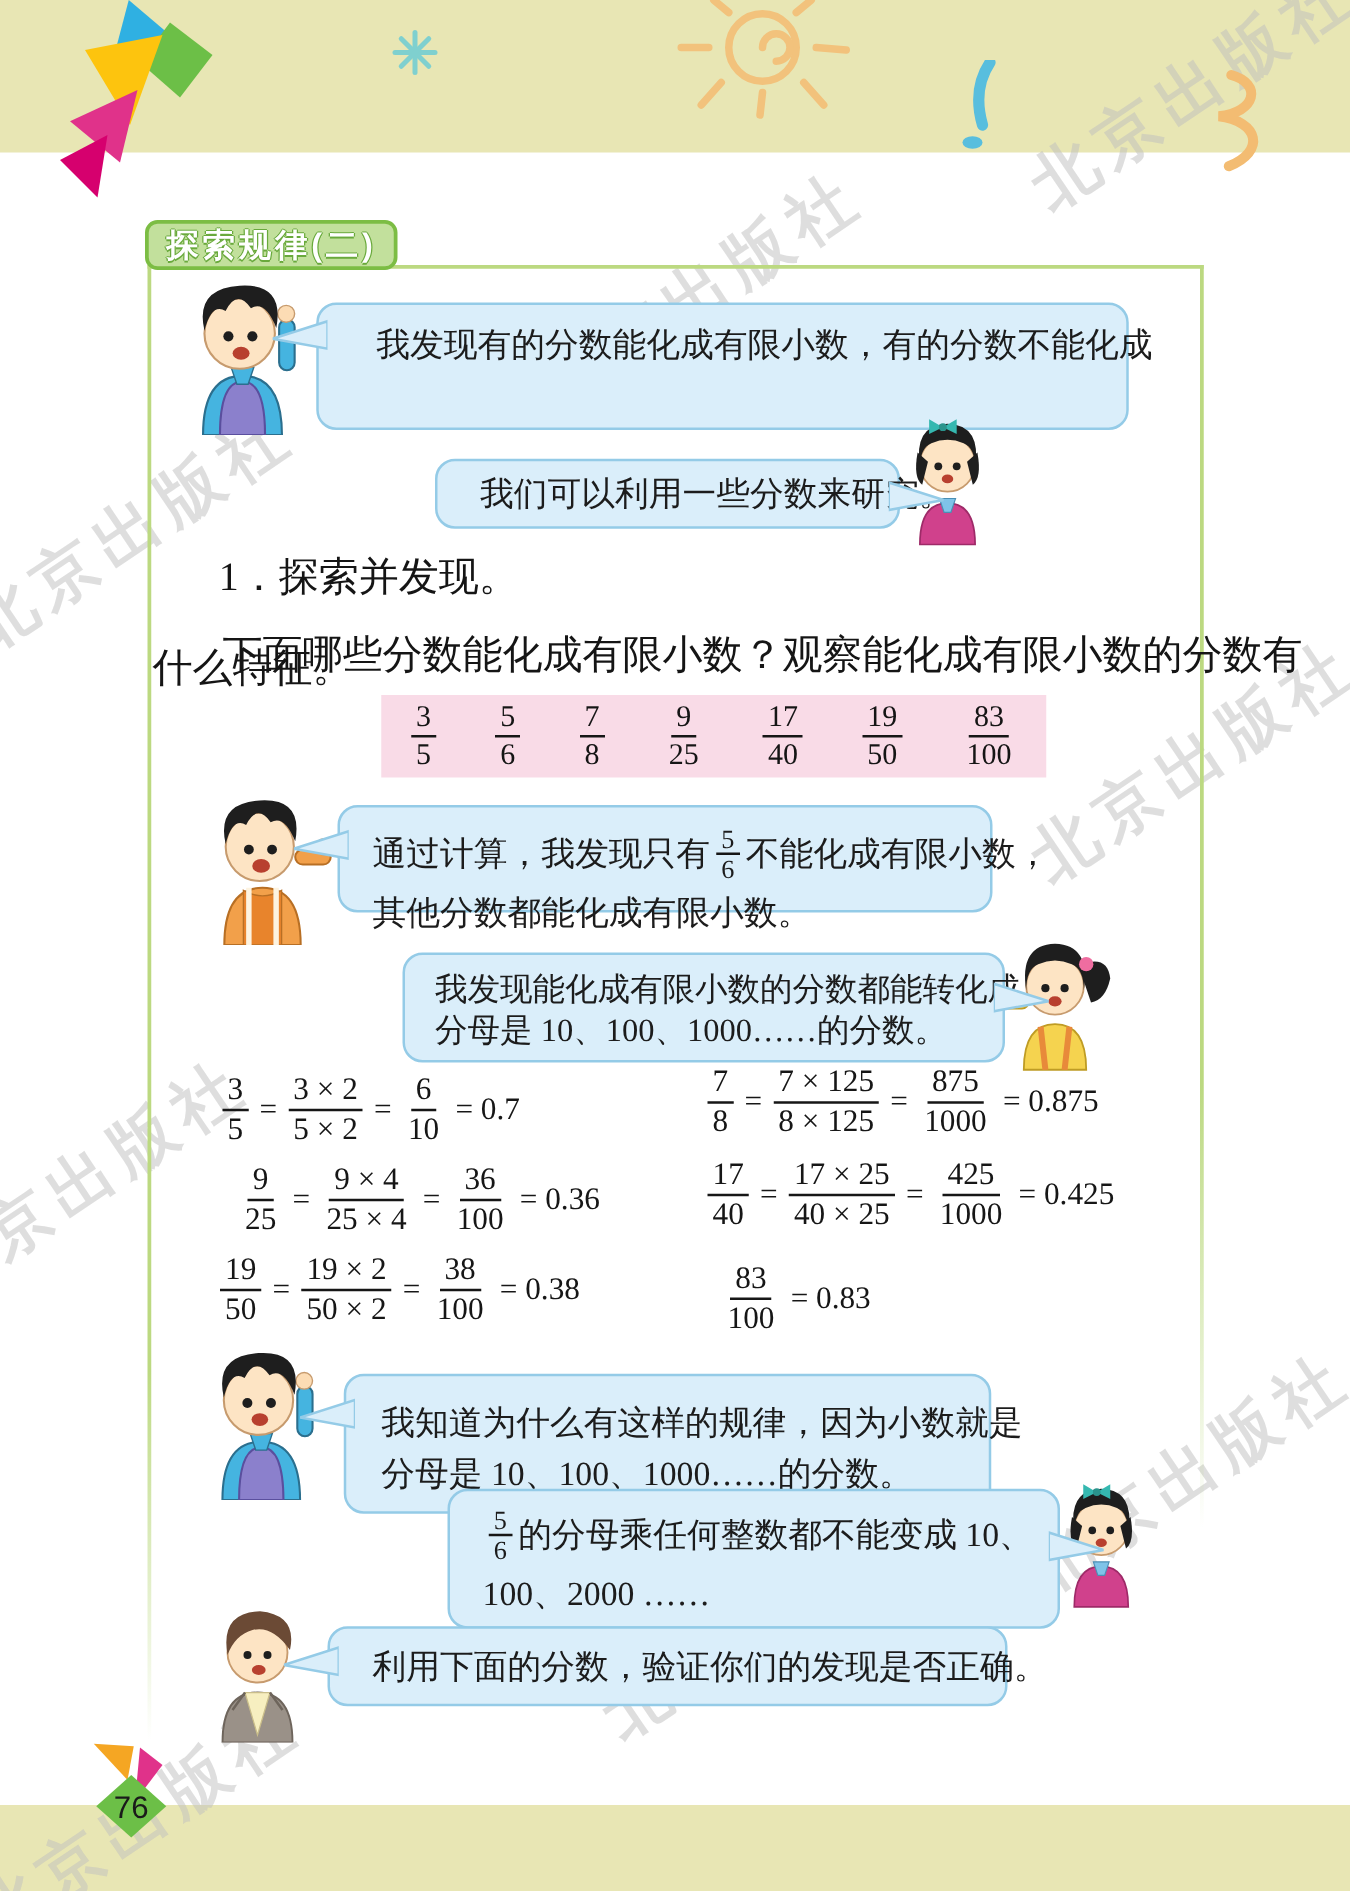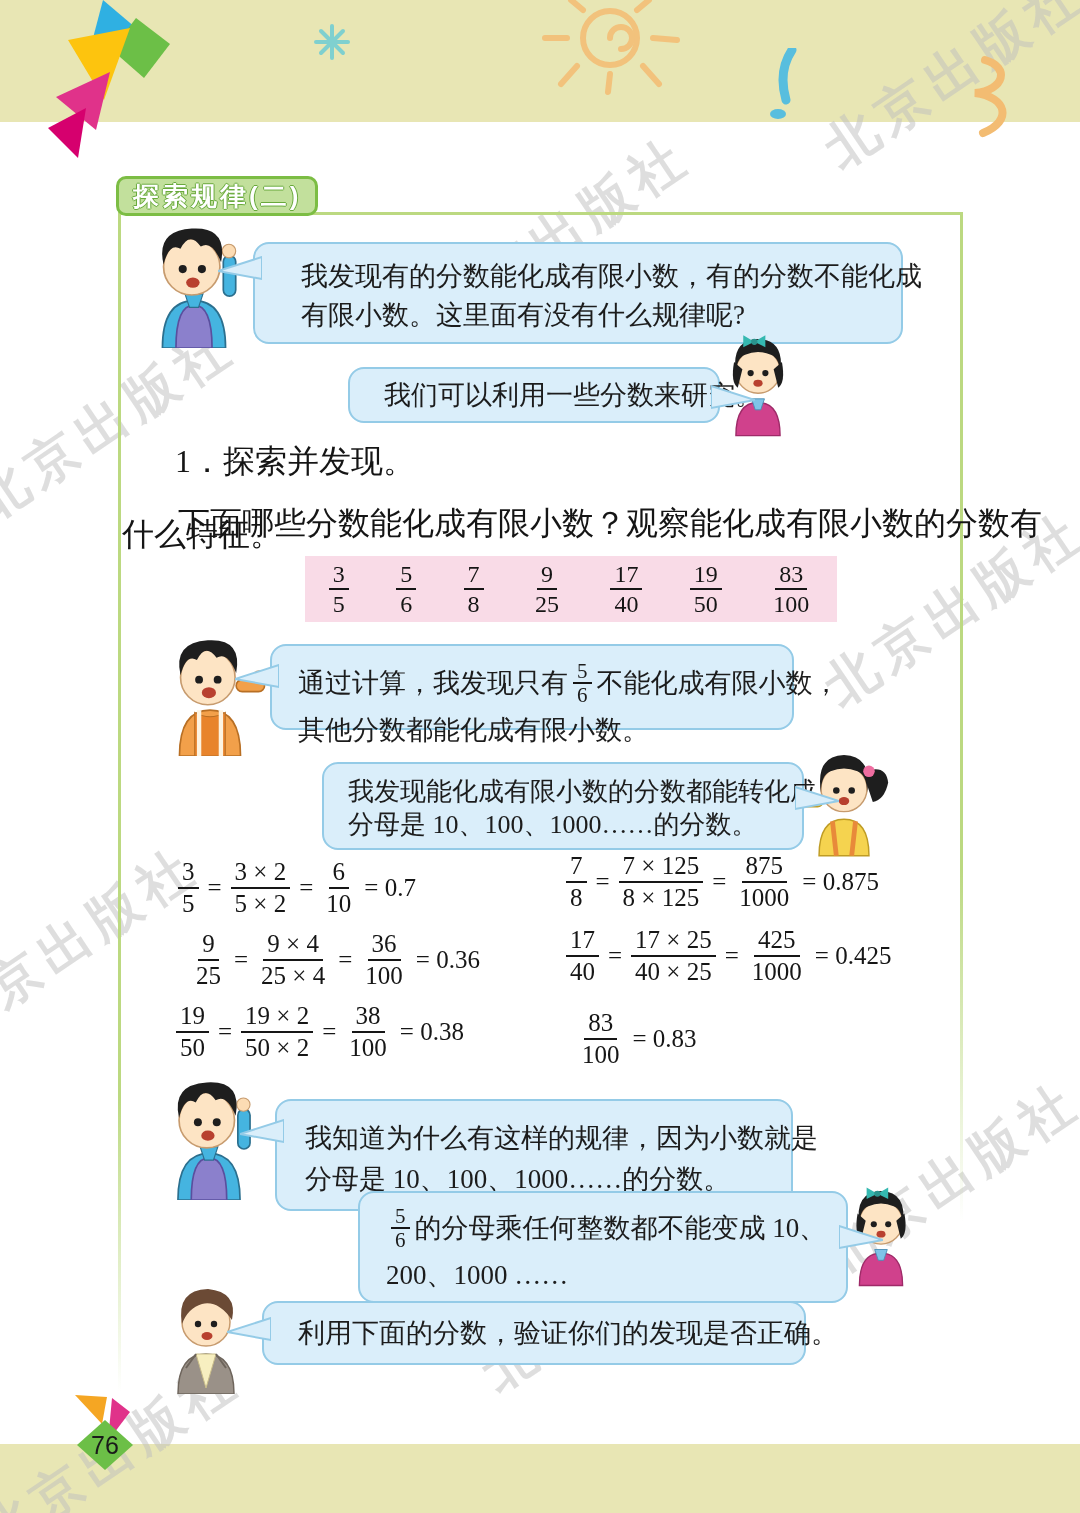--- a/index.html
+++ b/index.html
@@ -146,21 +146,20 @@
     <path d="M23 36 Q16 6 48 4 Q80 2 74 34 Q66 14 56 20 Q46 6 38 22 Q28 16 23 36 Z" fill="#1e1e1e"></path>
     <circle cx="40" cy="40" r="3.6" fill="#1e1e1e"></circle>
       <circle cx="57" cy="40" r="3.6" fill="#1e1e1e"></circle>
     <ellipse cx="49" cy="52" rx="6" ry="4.6" fill="#b8402f"></ellipse>
   </svg>
   <div class="bubble" style="left:253px; top:242px; width:650px; height:102px; padding:13px 20px 0 46px; line-height:39px;">
     <svg class="tail tail-l">
         <polygon points="44,3 0,17 44,25" fill="#daeefa" stroke="#94cbe7" stroke-width="2"></polygon>
       </svg>
     <div class="bline">我发现有的分数能化成有限小数，有的分数不能化成</div>
-    <div class="bline">有限小数。这里面有没有什么规律呢?</div>
   </div>
 
   <svg class="char" style="left:712px; top:330px;" width="92" height="110" viewBox="0 0 100 110">
     <path d="M26 110 Q26 74 50 74 Q74 74 74 110 Z" fill="#d0418c" stroke="#9e2a68" stroke-width="1.5"></path>
     <path d="M43 70 L57 70 L53 82 L47 82 Z" fill="#7fc3e8" stroke="#4a8fb5"></path>
     <circle cx="50" cy="40" r="24" fill="#fde4c4" stroke="#c79b6e" stroke-width="1.5"></circle>
     <path d="M26 44 Q20 6 50 5 Q80 6 74 44 Q74 26 64 22 Q50 16 36 22 Q26 26 26 44 Z" fill="#1e1e1e"></path>
     <path d="M24 30 Q20 52 28 58 L33 38 Z" fill="#1e1e1e"></path>
     <path d="M76 30 Q80 52 72 58 L67 38 Z" fill="#1e1e1e"></path>
     <polygon points="46,8 58,1 58,14" fill="#35b8b0"></polygon>
@@ -388,21 +387,21 @@
   <div class="bubble" style="left:358px; top:1191px; width:490px; height:112px; padding:14px 0 0 26px; line-height:42px;">
     <svg class="tail tail-r" style="top:30px;">
         <polygon points="0,3 44,17 0,25" fill="#daeefa" stroke="#94cbe7" stroke-width="2"></polygon>
       </svg>
     <div class="bline">
       <span class="frac inb">
           <span class="fn">5</span>
           <span class="fd">6</span>
         </span><span>的分母乘任何整数都不能变成 10、</span>
     </div>
-    <div class="bline">200、1000 ……</div>
+    <div class="bline">100、2000 ……</div>
   </div>
 
   <svg class="char" style="left:150px; top:1284px;" width="112" height="110" viewBox="0 0 100 110">
     <path d="M22 110 Q22 70 50 70 Q78 70 78 110 Z" fill="#9a9188" stroke="#6e655c" stroke-width="1.5"></path>
     <path d="M40 70 L60 70 L50 104 Z" fill="#f7efc0" stroke="#c9bd8a"></path>
     <path d="M40 70 L30 84 M60 70 L70 84" stroke="#6e655c" stroke-width="2"></path>
     <circle cx="50" cy="38" r="24" fill="#fde4c4" stroke="#c79b6e" stroke-width="1.5"></circle>
     <path d="M26 40 Q20 6 52 5 Q82 8 76 36 Q62 16 46 20 Q32 24 26 40 Z" fill="#6b4a35"></path>
     <circle cx="42" cy="40" r="3.2" fill="#1e1e1e"></circle>
       <circle cx="58" cy="40" r="3.2" fill="#1e1e1e"></circle>

